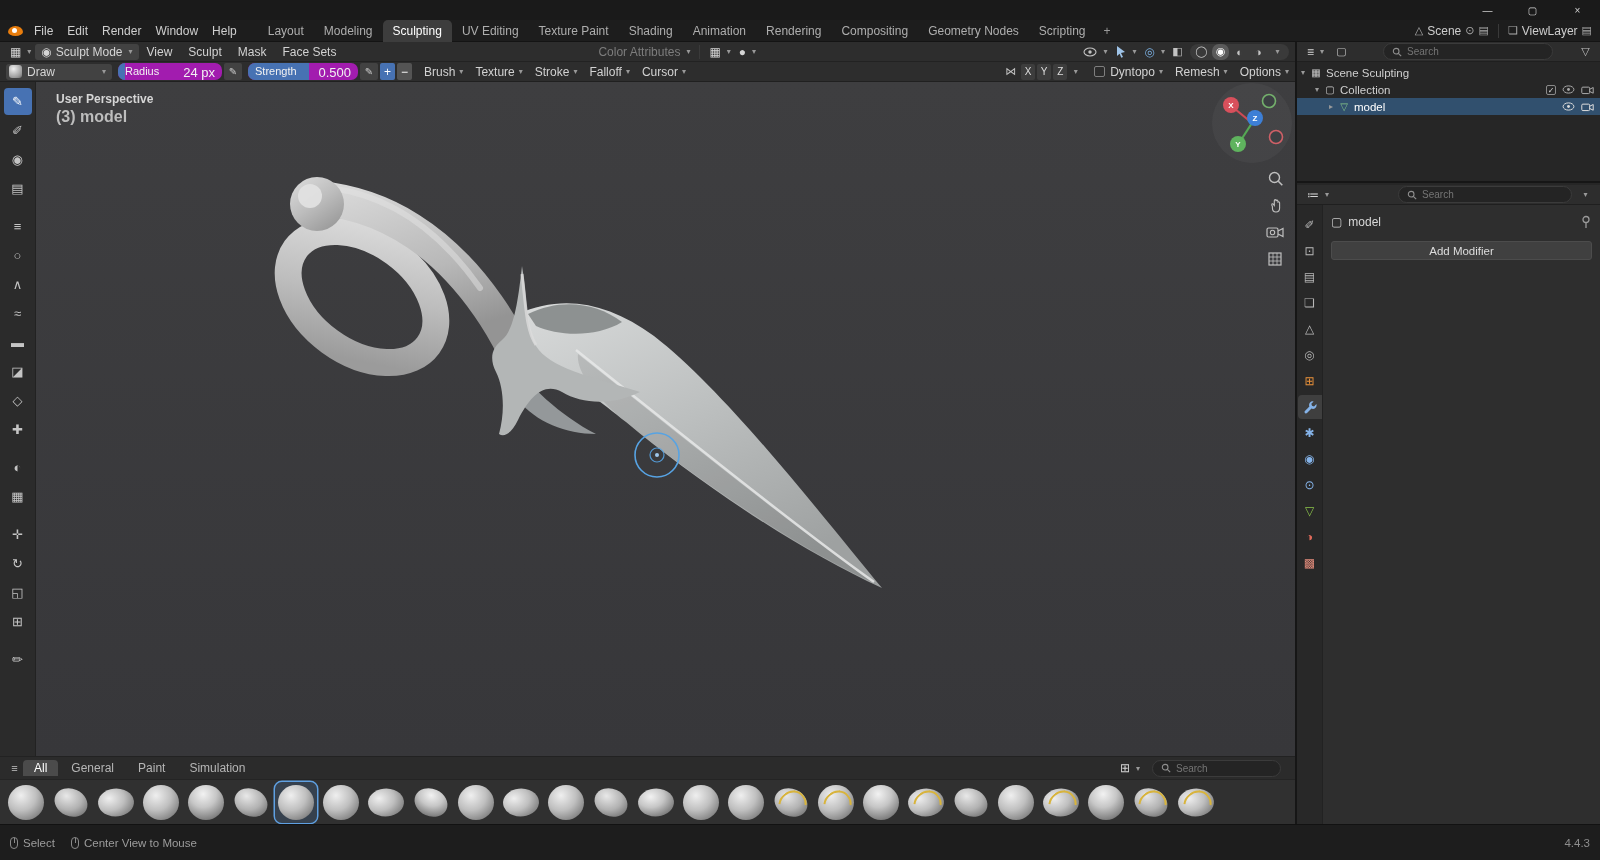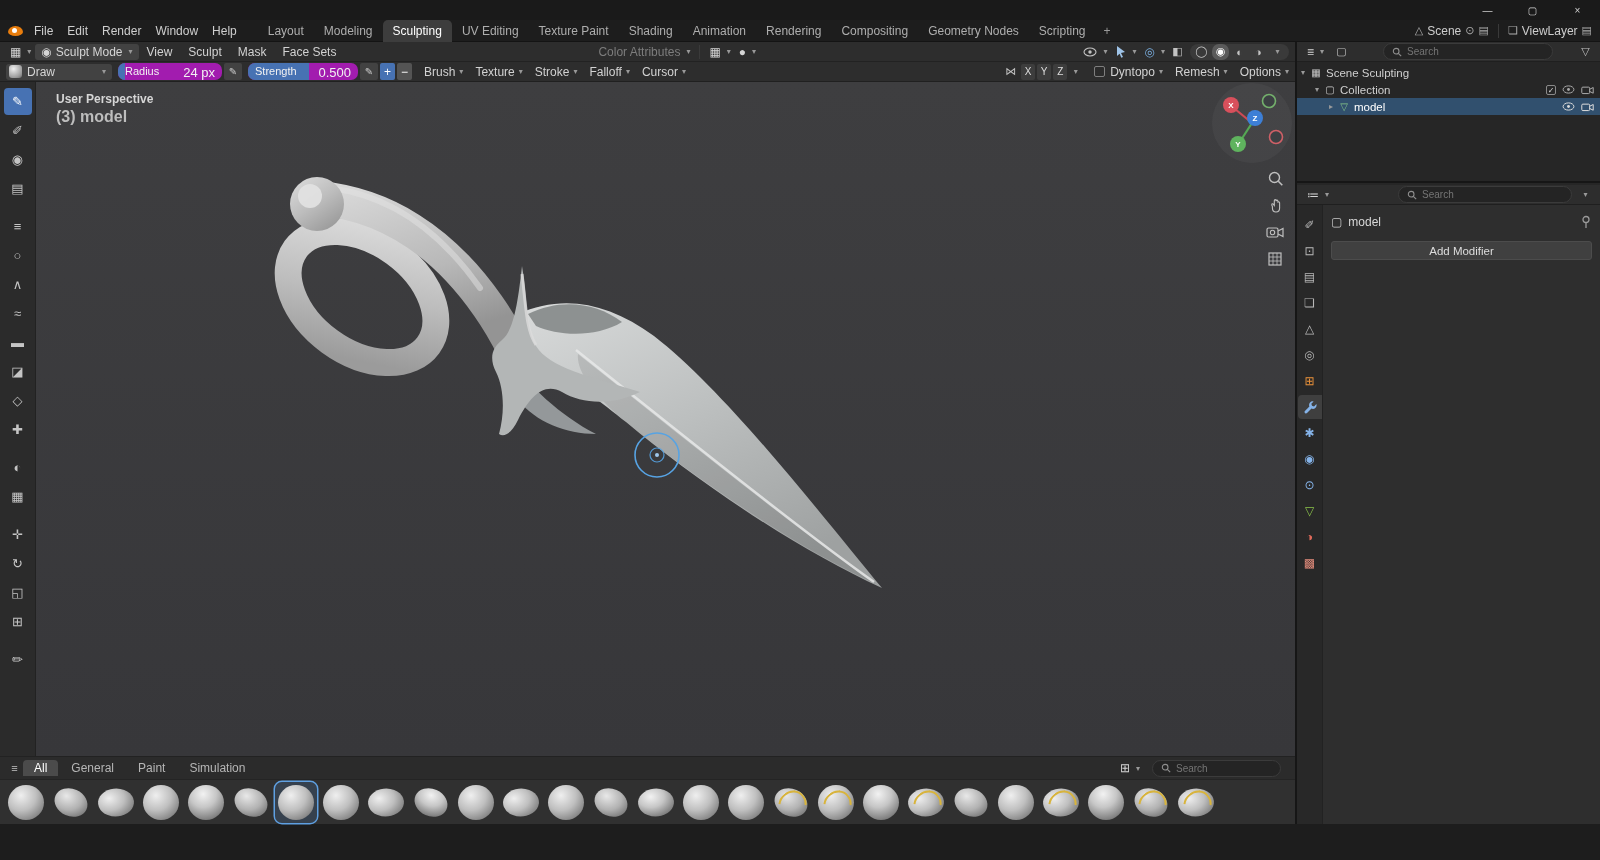--- a/index.html
+++ b/index.html
@@ -555,14 +555,25 @@
               <circle cx="6" cy="4.5" r="3" fill="none" stroke="#9a9a9a" stroke-width="1.3"></circle>
               <line x1="6" y1="7.5" x2="6" y2="13" stroke="#9a9a9a" stroke-width="1.3"></line>
             </svg>
           </div>
           <div class="addmod">Add Modifier</div>
         </div>
       </div>
     </div>
   </div>
 
+  <div class="status">
+    <span class="sitem">
+      <span class="mouse"></span>
+      <span>Select</span>
+    </span>
+    <span class="sitem">
+      <span class="mouse"></span>
+      <span>Center View to Mouse</span>
+    </span>
+    <span class="ver">4.4.3</span>
+  </div>
 
 </div>
 
 </body></html>

